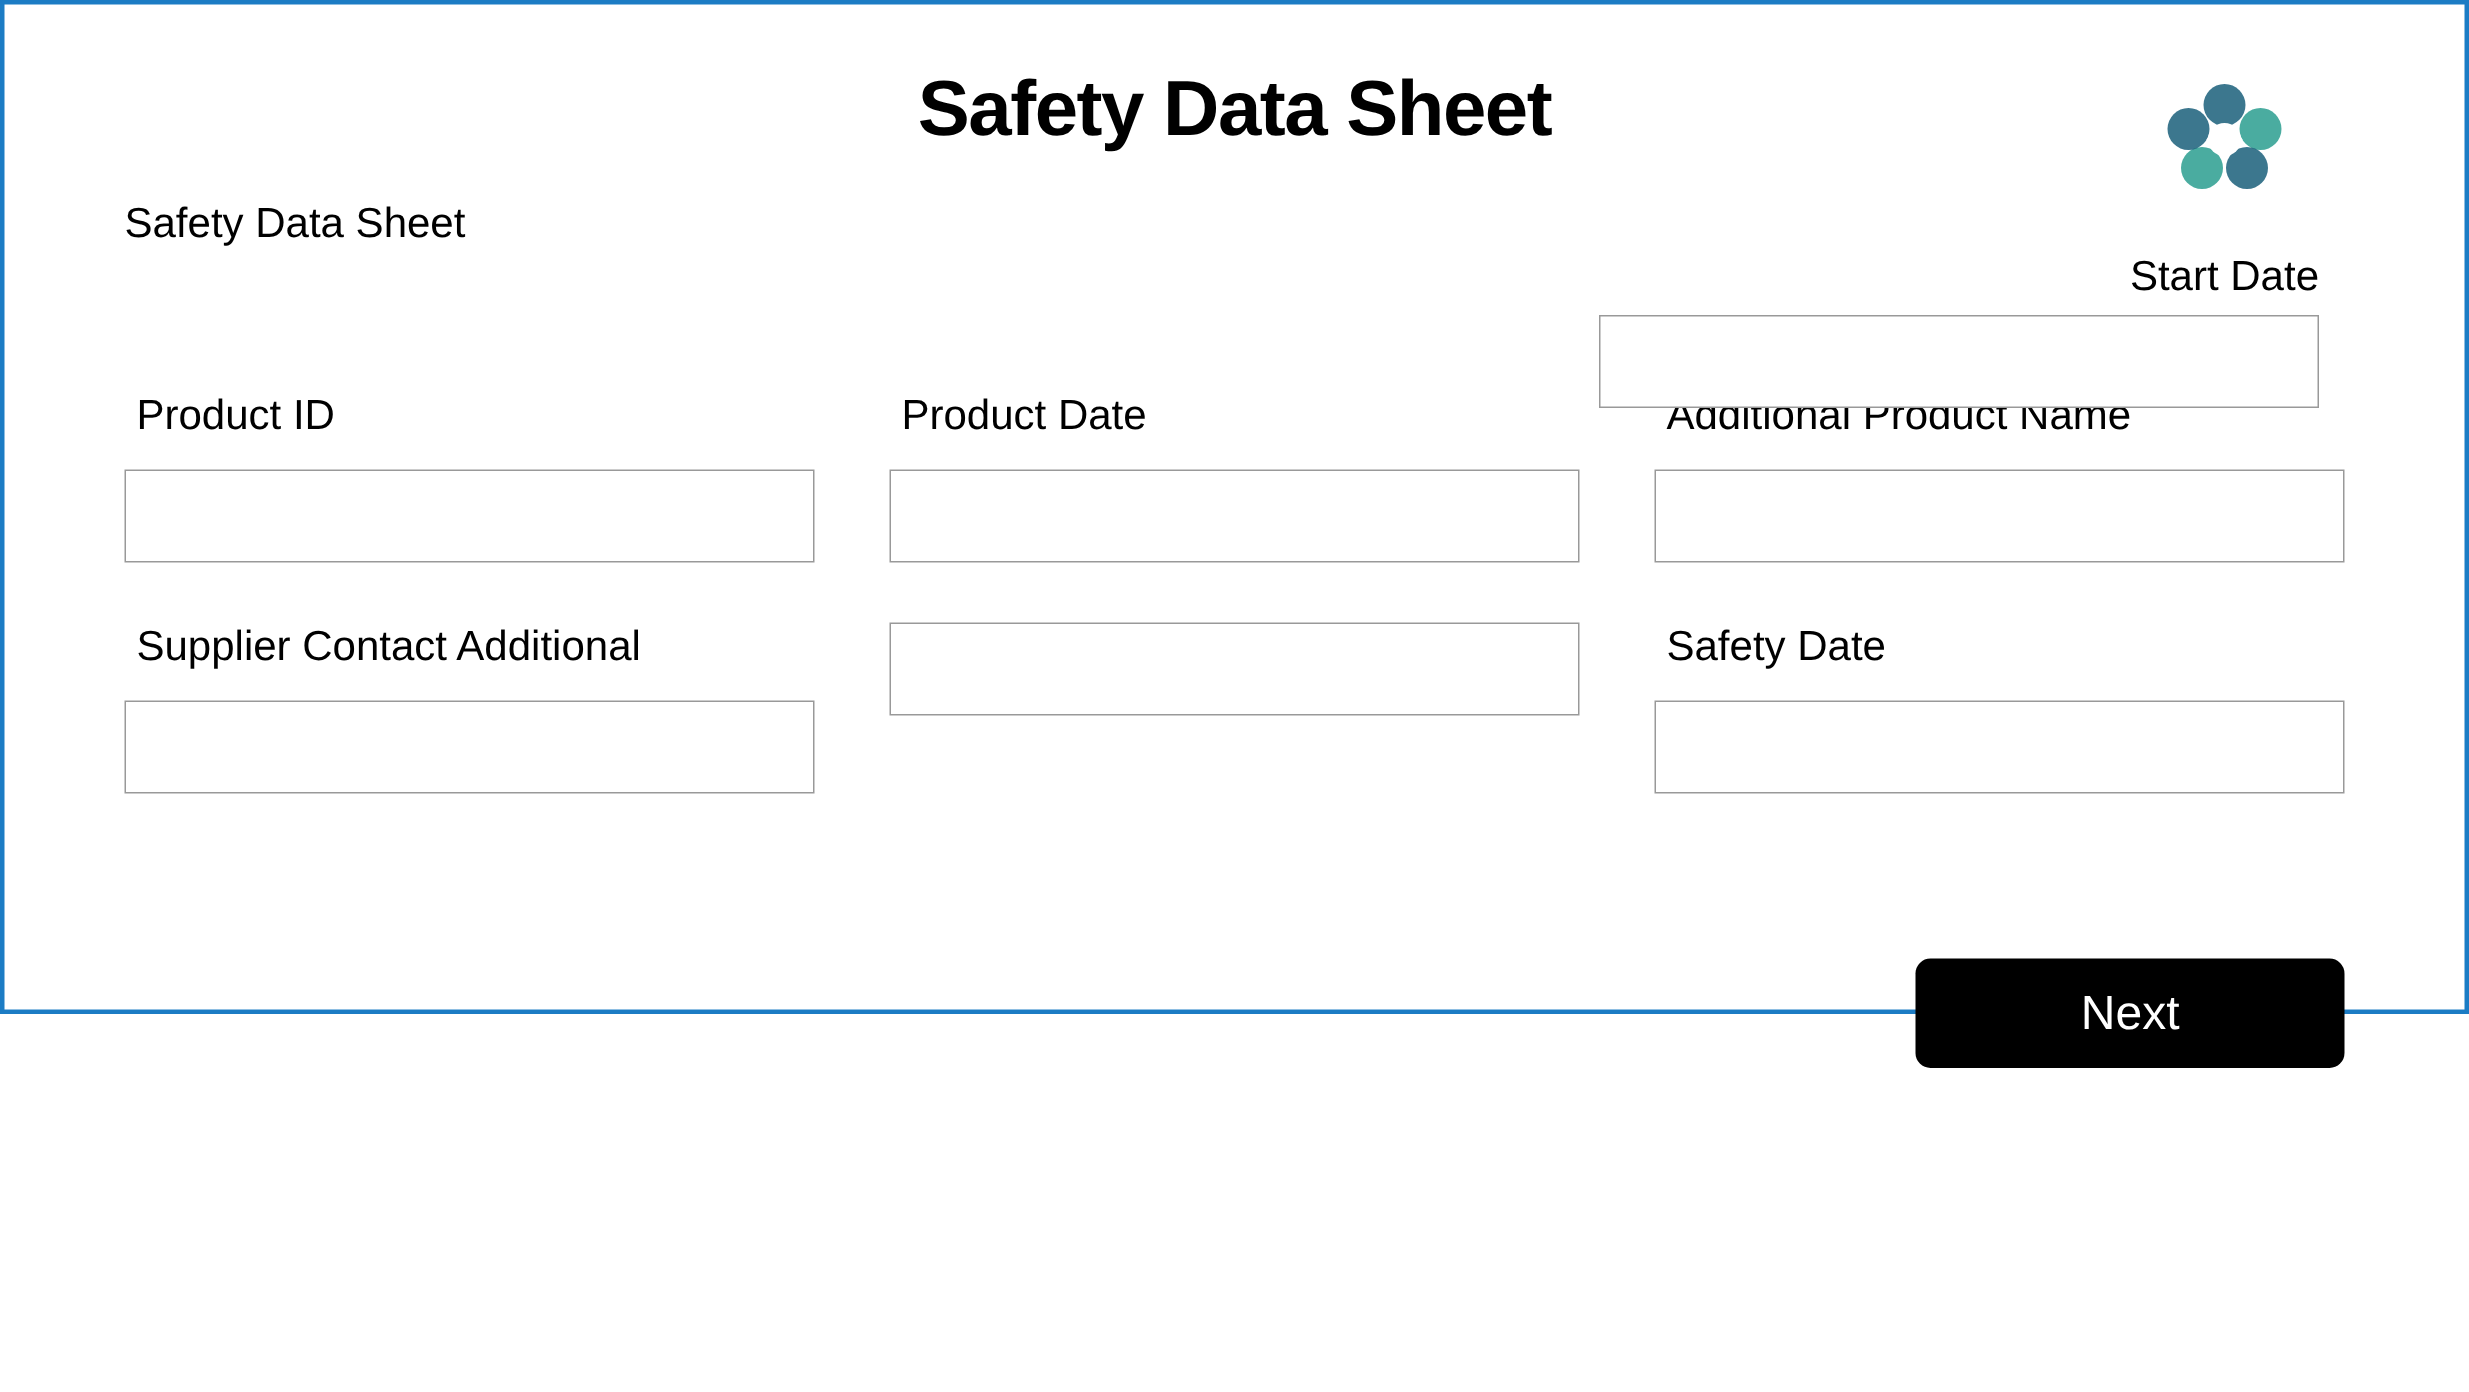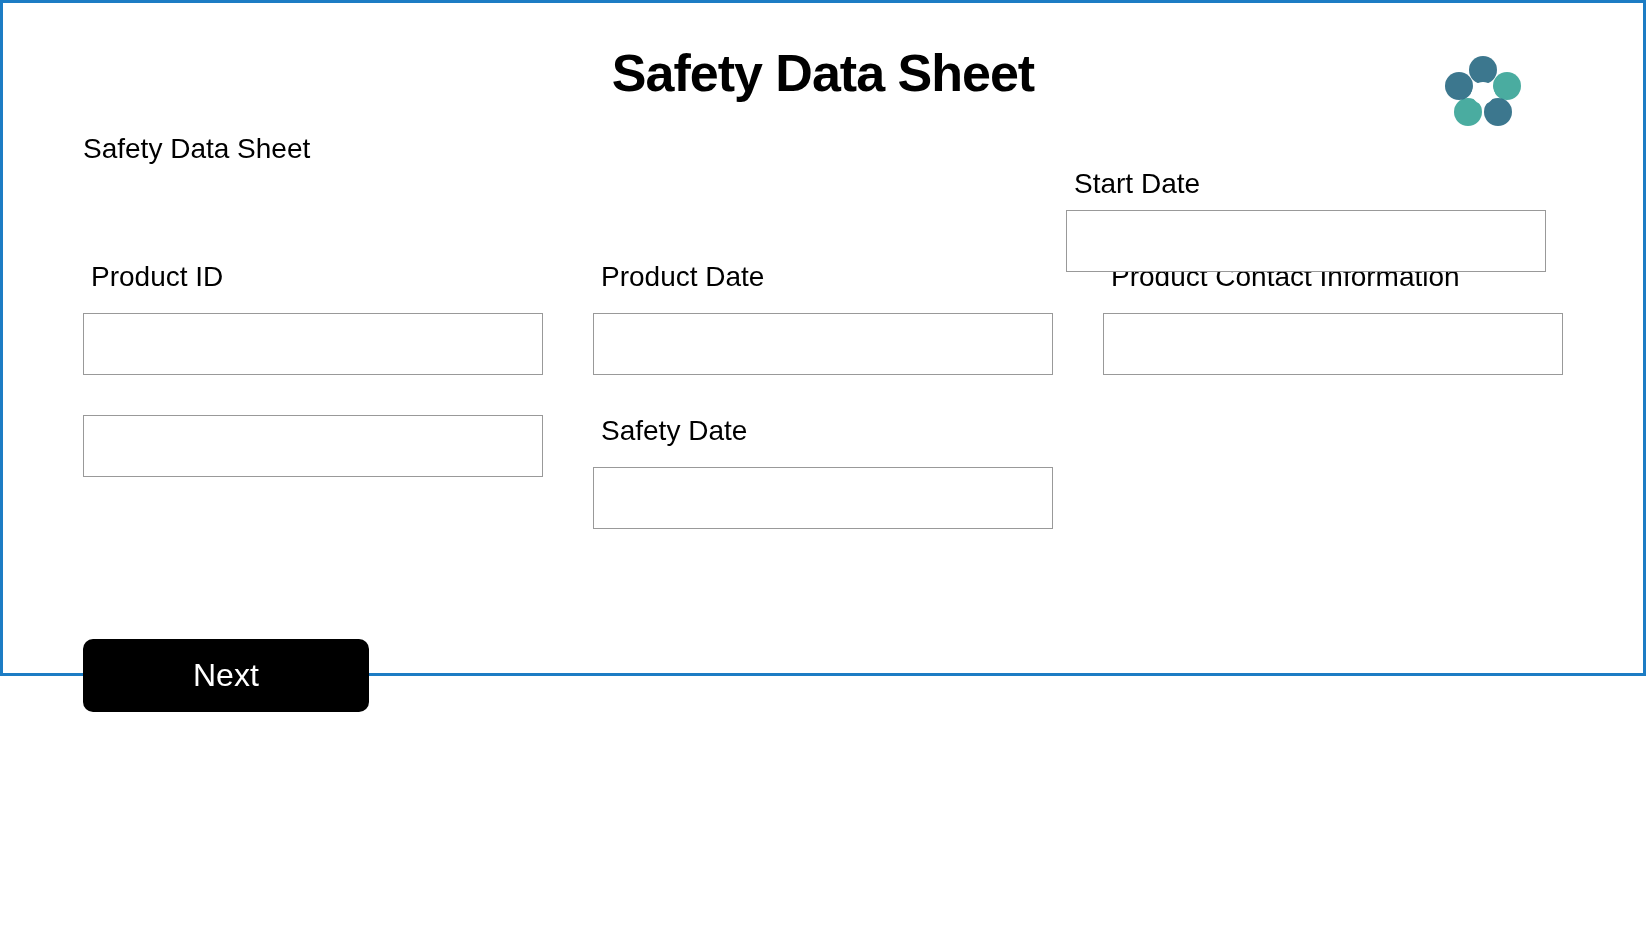--- a/index.html
+++ b/index.html
@@ -70,27 +70,28 @@
     .form-input {
       width: 100%;
       height: 62px;
       border: 1px solid #999;
       background: #fff;
       font-size: 20px;
       padding: 0 12px;
     }
     .start-date-group .form-label {
       margin-bottom: 10px;
+      text-align: right;
     }
     .start-date-group .form-input {
       width: 480px;
     }
     .button-container {
       display: flex;
-      justify-content: flex-start;
+      justify-content: flex-end;
       margin-top: 110px;
     }
     .next-button {
       background: #000;
       color: #fff;
       border: none;
       font-size: 32px;
       font-weight: 500;
       padding: 18px 110px;
       border-radius: 10px;
@@ -130,23 +131,27 @@
     <div class="form-group">
       <div class="form-label">Product ID</div>
       <input type="text" class="form-input" value="" style="">
     </div>
 
     <div class="form-group">
       <div class="form-label">Product Date</div>
       <input type="text" class="form-input" value="" style="">
     </div>
 
+    <div class="form-group">
+      <div class="form-label">Additional Product Name</div>
+      <input type="text" class="form-input" value="" style="">
+    </div>
 
     <div class="form-group">
-      <div class="form-label">Product Contact Information</div>
+      <div class="form-label">Supplier Contact Additional</div>
       <input type="text" class="form-input" value="" style="">
     </div>
 
     <div class="form-group">
       <input type="text" class="form-input" value="" style="">
     </div>
 
     <div class="form-group">
       <div class="form-label">Safety Date</div>
       <input type="text" class="form-input" value="" style="">

